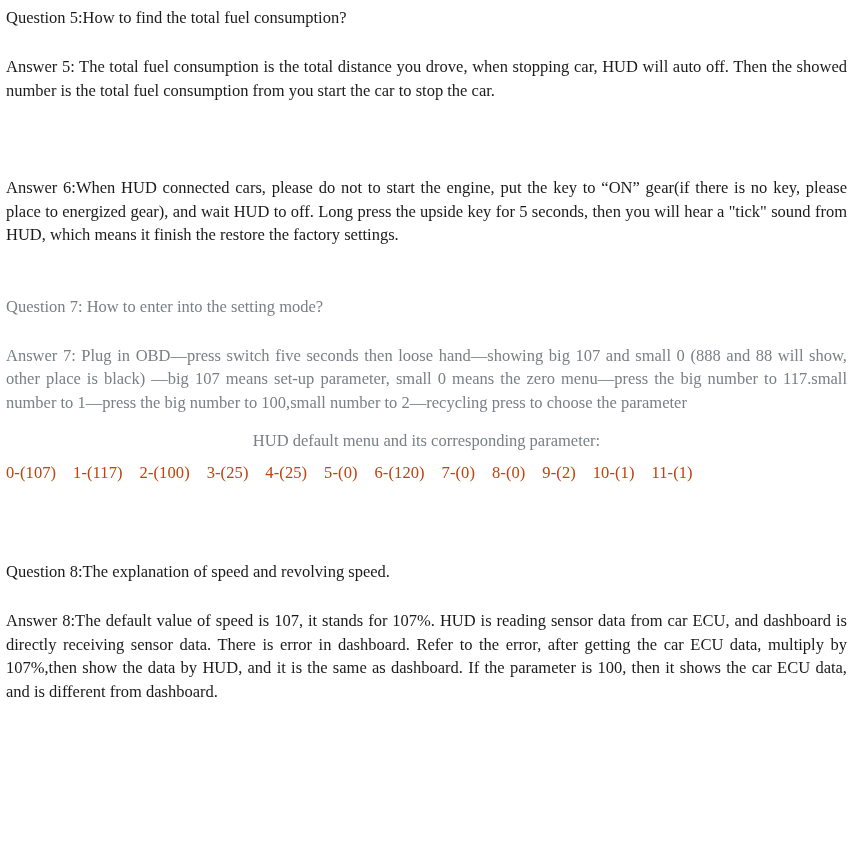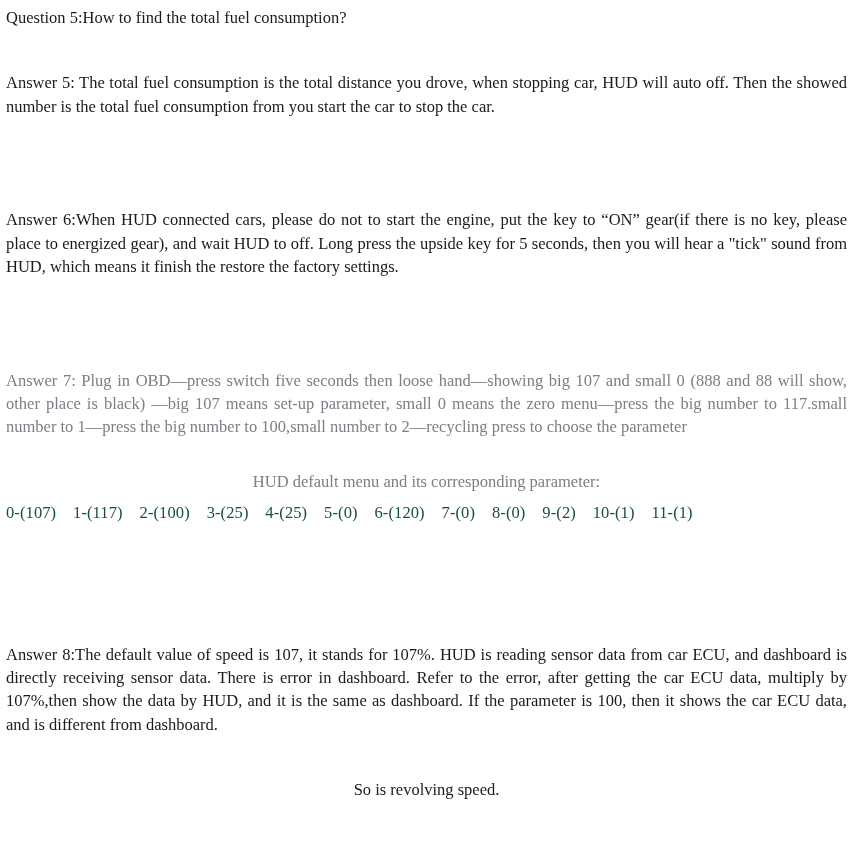--- a/index.html
+++ b/index.html
@@ -16,36 +16,36 @@
     line-height: 1.42;
     overflow: hidden;
   }
   .page {
     box-sizing: border-box;
     width: 863px;
     height: 727px;
     padding: 6px 16px 0 6px;
   }
   .para {
-    margin: 16px 0 0 0;
+    margin: 0 0 0 0;
     text-align: justify;
     text-justify: inter-word;
   }
   .para.nojust {
     text-align: center;
   }
   .gap-sm { height: 15px; }
   .gap-md { height: 26px; }
   .gap-lg { height: 42px; }
   .gap-xl { height: 48px; }
   .faded {
     color: #7a7f85;
   }
   .menu-line {
-    color: #14532d;
+    color: #c2410c;
     white-space: pre;
     font-size: 16.5px;
     letter-spacing: 0.1px;
   }
   .menu-row {
     margin: 0;
     padding: 0;
   }
   .q {
     margin: 0;
@@ -65,41 +65,42 @@
 
   <div class="gap-xl"></div>
 
 
   <div class="gap-md"></div>
 
   <p class="para">Answer 6:When HUD connected cars, please do not to start the engine, put the key to “ON” gear(if there is no key, please place to energized gear), and wait HUD to off. Long press the upside key for 5 seconds, then you will hear a "tick" sound from HUD, which means it finish the restore the factory settings.</p>
 
   <div class="gap-xl"></div>
 
+  <p class="para q faded">Question 7: How to enter into the setting mode?</p>
 
   <div class="gap-md"></div>
 
   <p class="para faded">Answer 7: Plug in OBD—press switch five seconds then loose hand—showing big 107 and small 0 (888 and 88 will show, other place is black) —big 107 means set-up parameter, small 0 means the zero menu—press the big number to 117.small number to 1—press the big number to 100,small number to 2—recycling press to choose the parameter</p>
 
   <div class="gap-sm"></div>
 
   <p class="para nojust faded">HUD default menu and its corresponding parameter:</p>
 
   <div class="spacer-tiny"></div>
 
   <p class="menu-line menu-row">0-(107)    1-(117)    2-(100)    3-(25)    4-(25)    5-(0)    6-(120)    7-(0)    8-(0)    9-(2)    10-(1)    11-(1)</p>
 
   <div class="spacer-tiny"></div>
 
 
   <div class="gap-lg"></div>
   <div class="gap-md"></div>
 
+  <p class="para q">Question 8:The explanation of speed and revolving speed.</p>
 
   <div class="gap-md"></div>
 
   <p class="para">Answer 8:The default value of speed is 107, it stands for 107%. HUD is reading sensor data from car ECU, and dashboard is directly receiving sensor data. There is error in dashboard. Refer to the error, after getting the car ECU data, multiply by 107%,then show the data by HUD, and it is the same as dashboard. If the parameter is 100, then it shows the car ECU data, and is different from dashboard.</p>
 
   <div class="gap-md"></div>
 
-  <p class="para nojust">So is revolving speed.</p>
 
 </div>
 
 </body></html>

